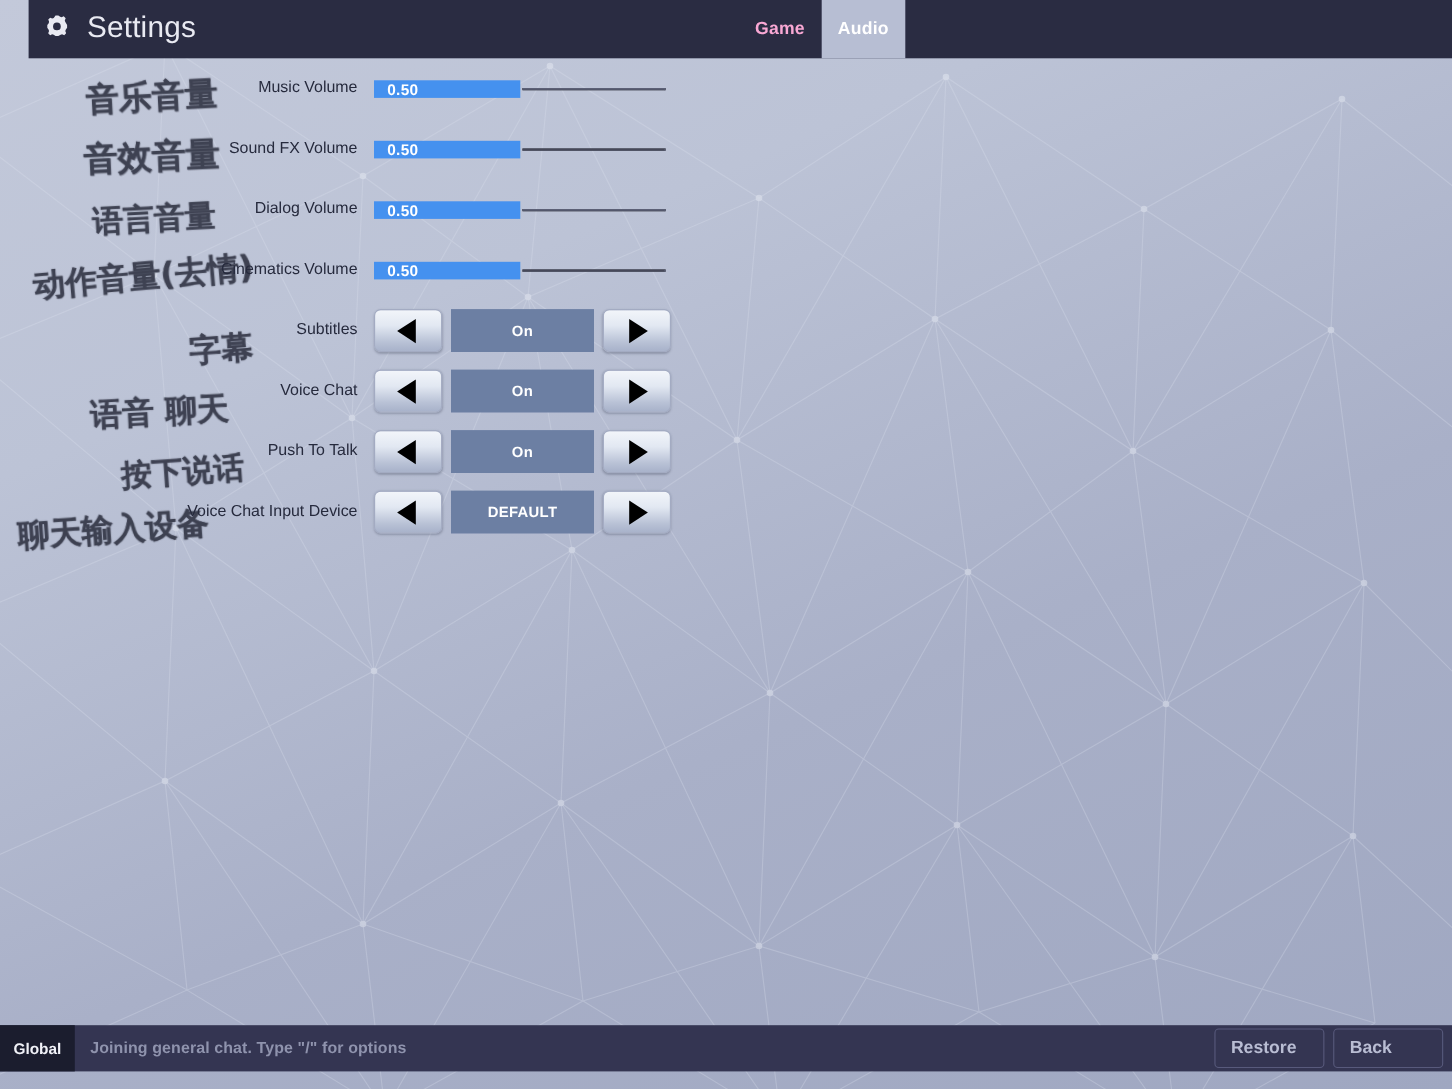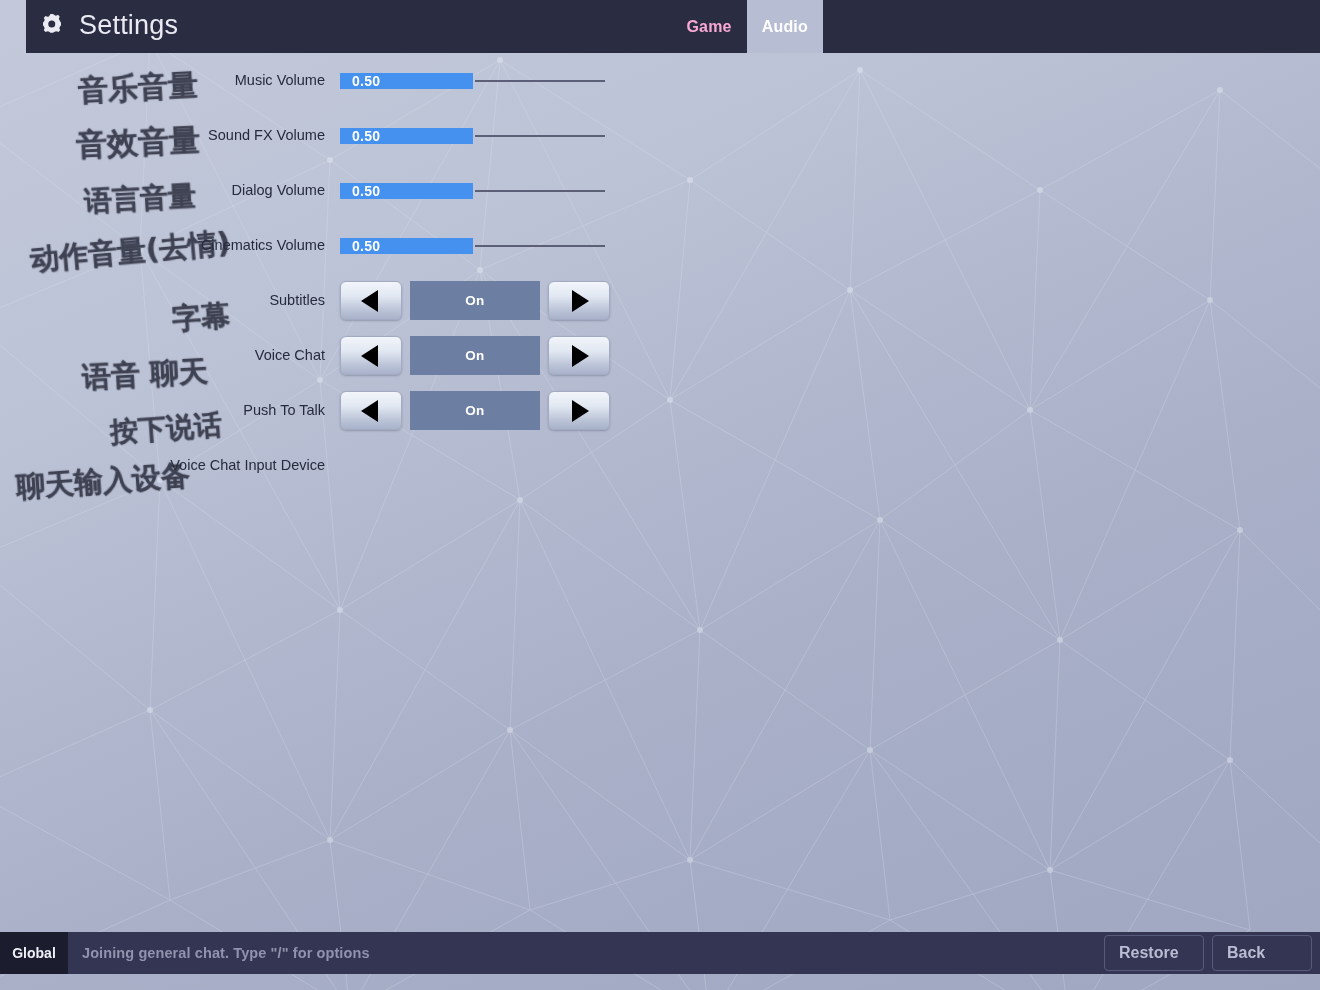--- a/index.html
+++ b/index.html
@@ -411,20 +411,29 @@
         </div>
         <div class="value-box">On</div>
         <div class="arrow-btn">
           <span class="arrow-glyph arrow-right"></span>
         </div>
       </div>
     </div>
 
     <div class="row select-row">
       <div class="row-label">Voice Chat Input Device</div>
+      <div class="spinner">
+        <div class="arrow-btn">
+          <span class="arrow-glyph arrow-left"></span>
+        </div>
+        <div class="value-box">DEFAULT</div>
+        <div class="arrow-btn">
+          <span class="arrow-glyph arrow-right"></span>
+        </div>
+      </div>
     </div>
 
   </div>
 
   <div id="chatbar">
     <div id="chat-tab">Global</div>
     <div id="chat-msg">Joining general chat. Type "/" for options</div>
     <div id="bottom-buttons">
       <div class="bottom-btn">Restore</div>
       <div class="bottom-btn">Back</div>

